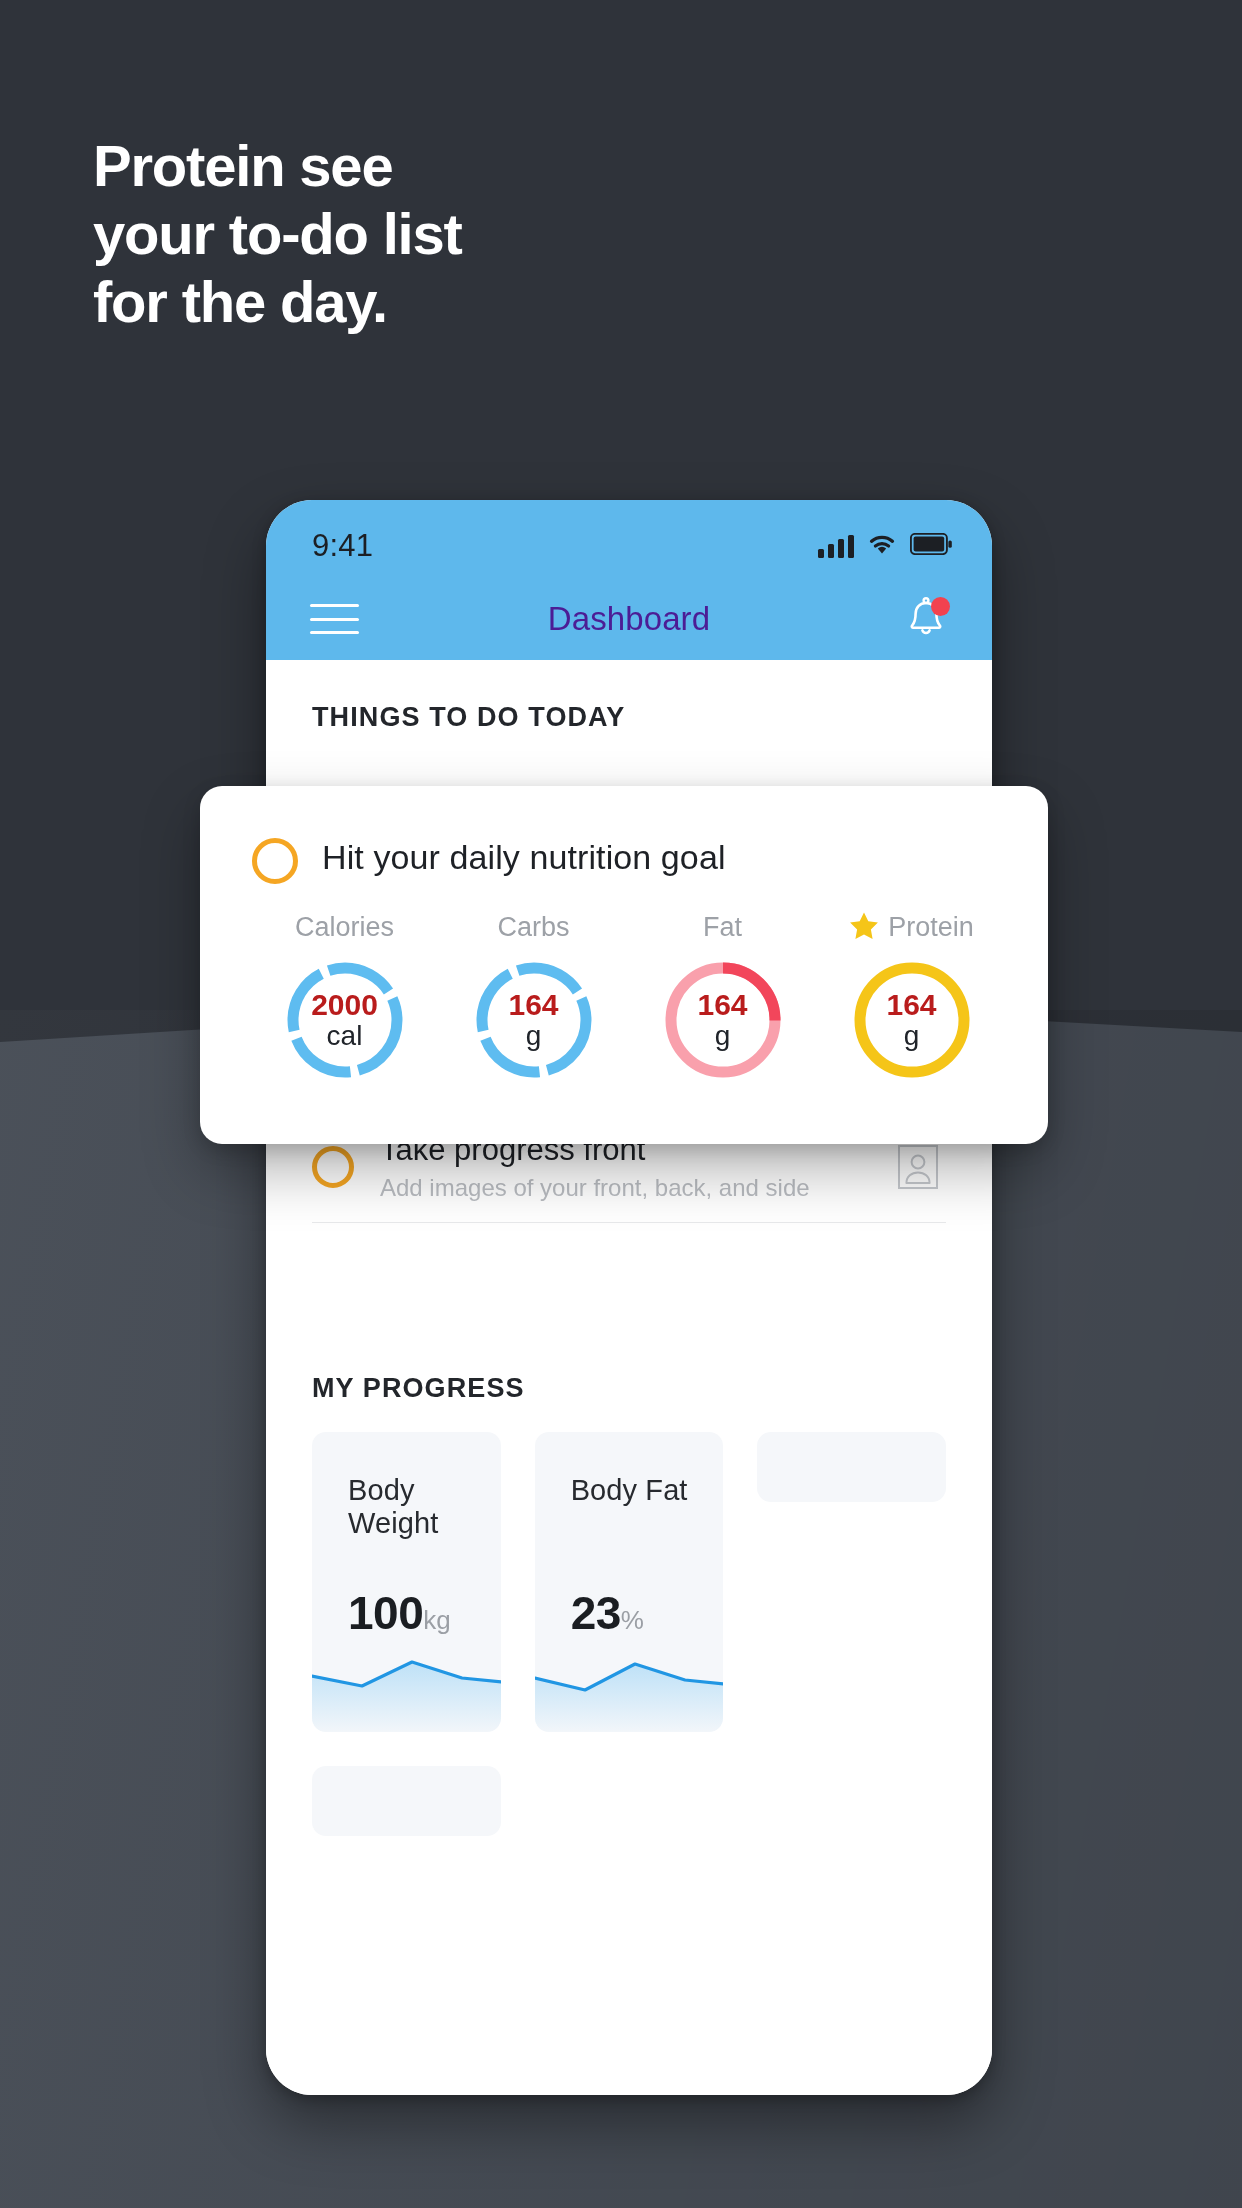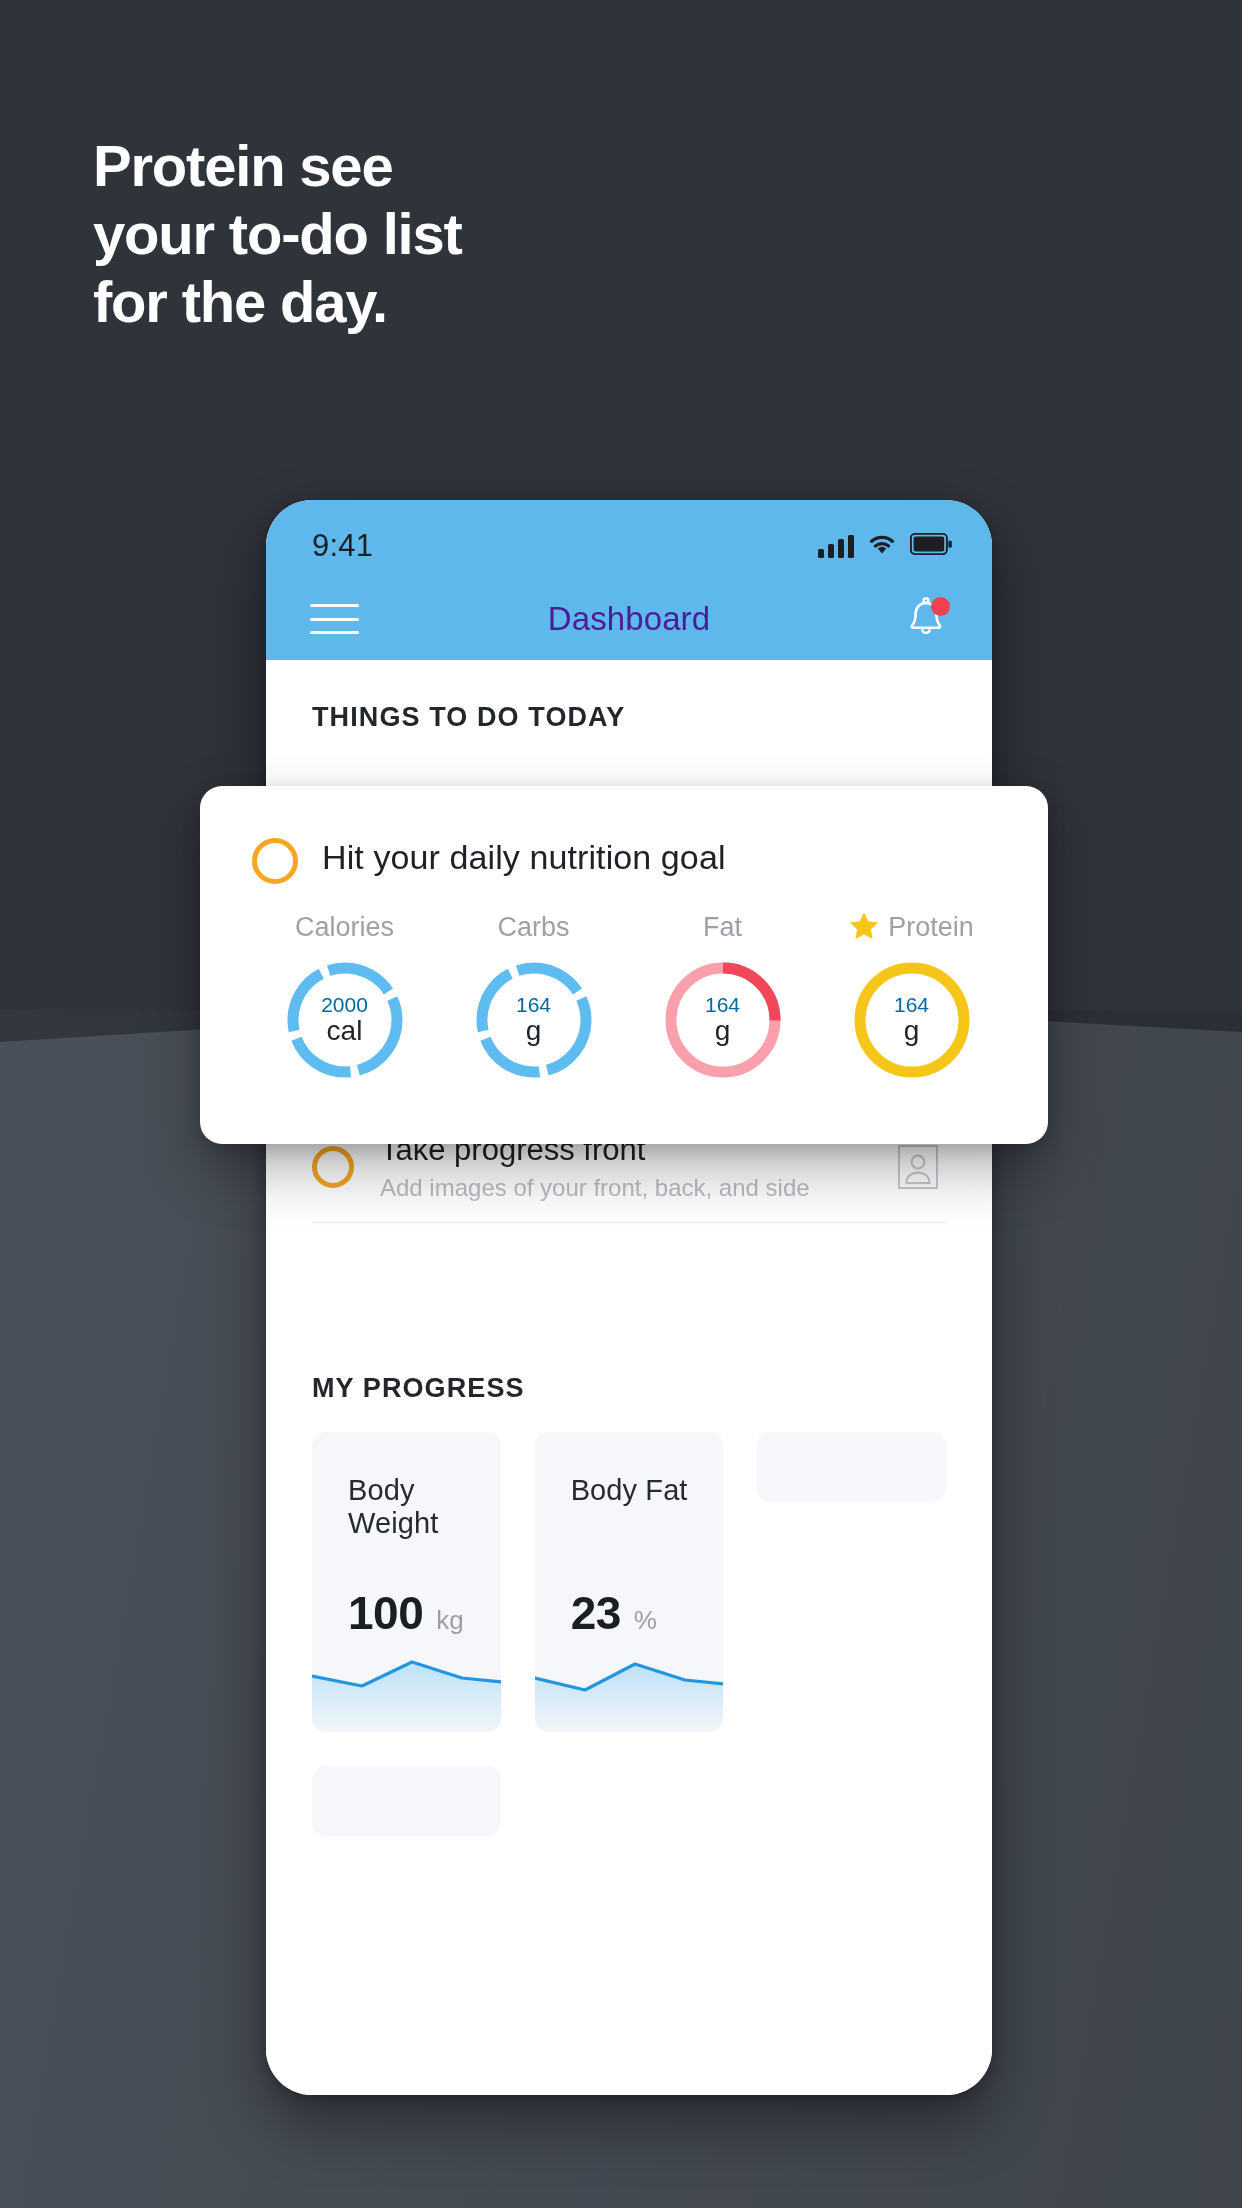--- a/index.html
+++ b/index.html
@@ -102,21 +102,21 @@
   
   #progress-grid {
     display:grid; grid-template-columns:1fr 1fr 1fr; gap:34px;
     margin:28px 46px 0 46px;
   }
   .stat-card {
     background:#F5F7FA; border-radius:14px; height:300px;
     position:relative; overflow:hidden;
   }
   .stat-card-title { font-size:29px; color:#272A2F; padding:42px 0 0 36px; letter-spacing:0.1px; }
-  .stat-value-row { position:absolute; left:36px; bottom:92px; display:flex; align-items:baseline; gap:13px; }
+  .stat-value-row { position:absolute; left:36px; bottom:92px; display:flex; align-items:baseline; }
   .stat-value { font-size:46px; font-weight:bold; color:#1B1E22; letter-spacing:-0.5px; }
   .stat-unit { font-size:26px; color:#9B9FA5; }
   .spark { position:absolute; left:0; right:0; bottom:0; height:92px; }
 
   .stat-card.partial { height:70px; }
 
   
   #nutrition-card {
     position:absolute; left:200px; top:786px; width:848px; height:358px;
     background:#FFFFFF; border-radius:22px; z-index:8;
@@ -132,21 +132,21 @@
   #macros { display:flex; justify-content:space-between; padding:24px 66px 0 74px;gap:48px; }
   .macro { width:150px; text-align:center; }
   .macro-label-row { display:flex; align-items:center; justify-content:center; gap:9px; height:38px; }
   .macro-label { font-size:27px; color:#9DA1A7; }
   .macro-donut { position:relative; width:128px; height:128px; margin:10px auto 0 auto; }
   .macro-donut svg { display:block; }
   .macro-center {
     position:absolute; inset:0; display:flex; flex-direction:column;
     align-items:center; justify-content:center; line-height:1.08;
   }
-  .macro-num { font-size:21px; color:#0369a1; }
+  .macro-num { font-size:30px; color:#b91c1c;font-weight:bold; }
   .macro-unit { font-size:28px; color:#20242A; }
 </style>
 </head>
 <body>
 
 <div id="bg-band"></div>
 <div id="bg-band-shade"></div>
 
 <div id="headline">
   <div>Protein see</div>

